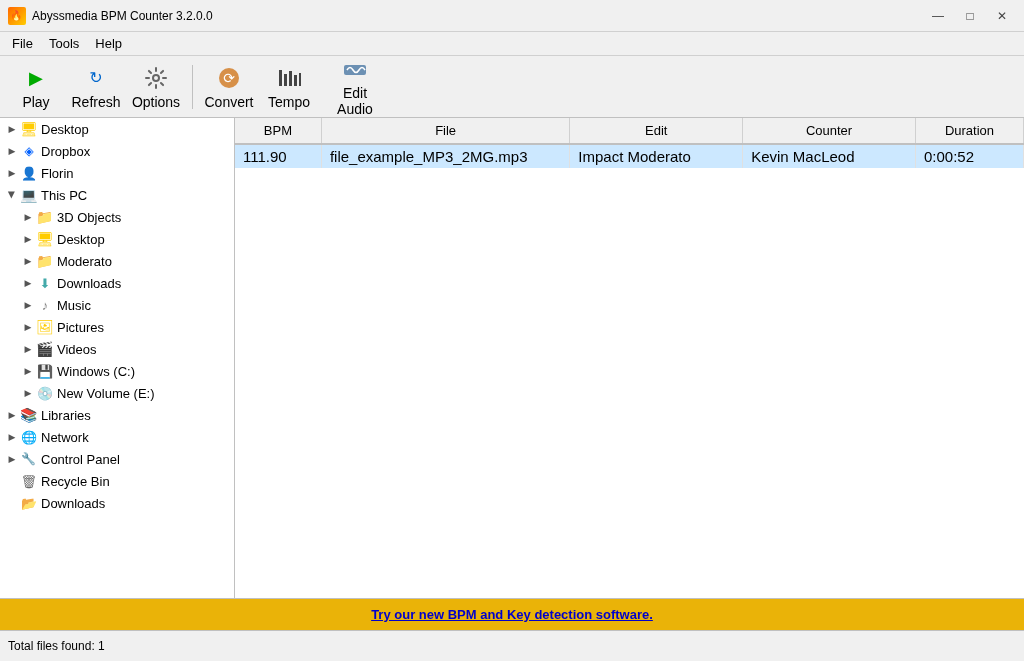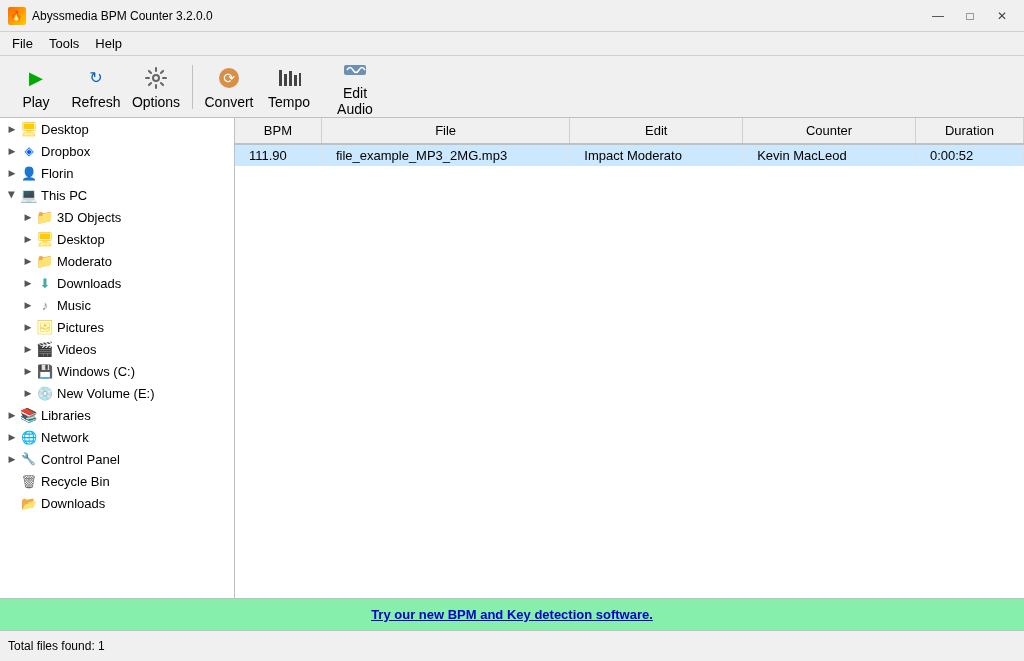--- a/index.html
+++ b/index.html
@@ -190,23 +190,23 @@
       text-align: center;
       padding: 3px 8px;
       border-right: 1px solid #d0d0d0;
       border-bottom: 2px solid #c0c0c0;
       font-weight: normal;
       font-size: 13px;
       cursor: pointer;
       white-space: nowrap;
     }
     .file-table td {
-      padding: 3px 14px;
+      padding: 3px 8px;
       border-right: 1px solid #e0e0e0;
-      font-size: 13px;
+      font-size: 15px;
       white-space: nowrap;
     }
     .file-table tbody tr {
       height: 22px;
     }
     .file-table tbody tr:nth-child(1) {
       background: #cce8ff;
     }
     .file-table-container {
       overflow: auto;
@@ -214,21 +214,21 @@
     }
     .col-bpm { width: 80px; }
     .col-file { width: 230px; }
     .col-title { width: 160px; }
     .col-artist { width: 160px; }
     .col-duration { width: 100px; }
 
     
     .promo-bar {
       height: 32px;
-      background: #86efac;
+      background: #eab308;
       border-top: 1px solid #c0c0c0;
       display: flex;
       align-items: center;
       justify-content: center;
       flex-shrink: 0;
     }
     .promo-link {
       color: #0000cc;
       font-weight: bold;
       font-size: 13px;

